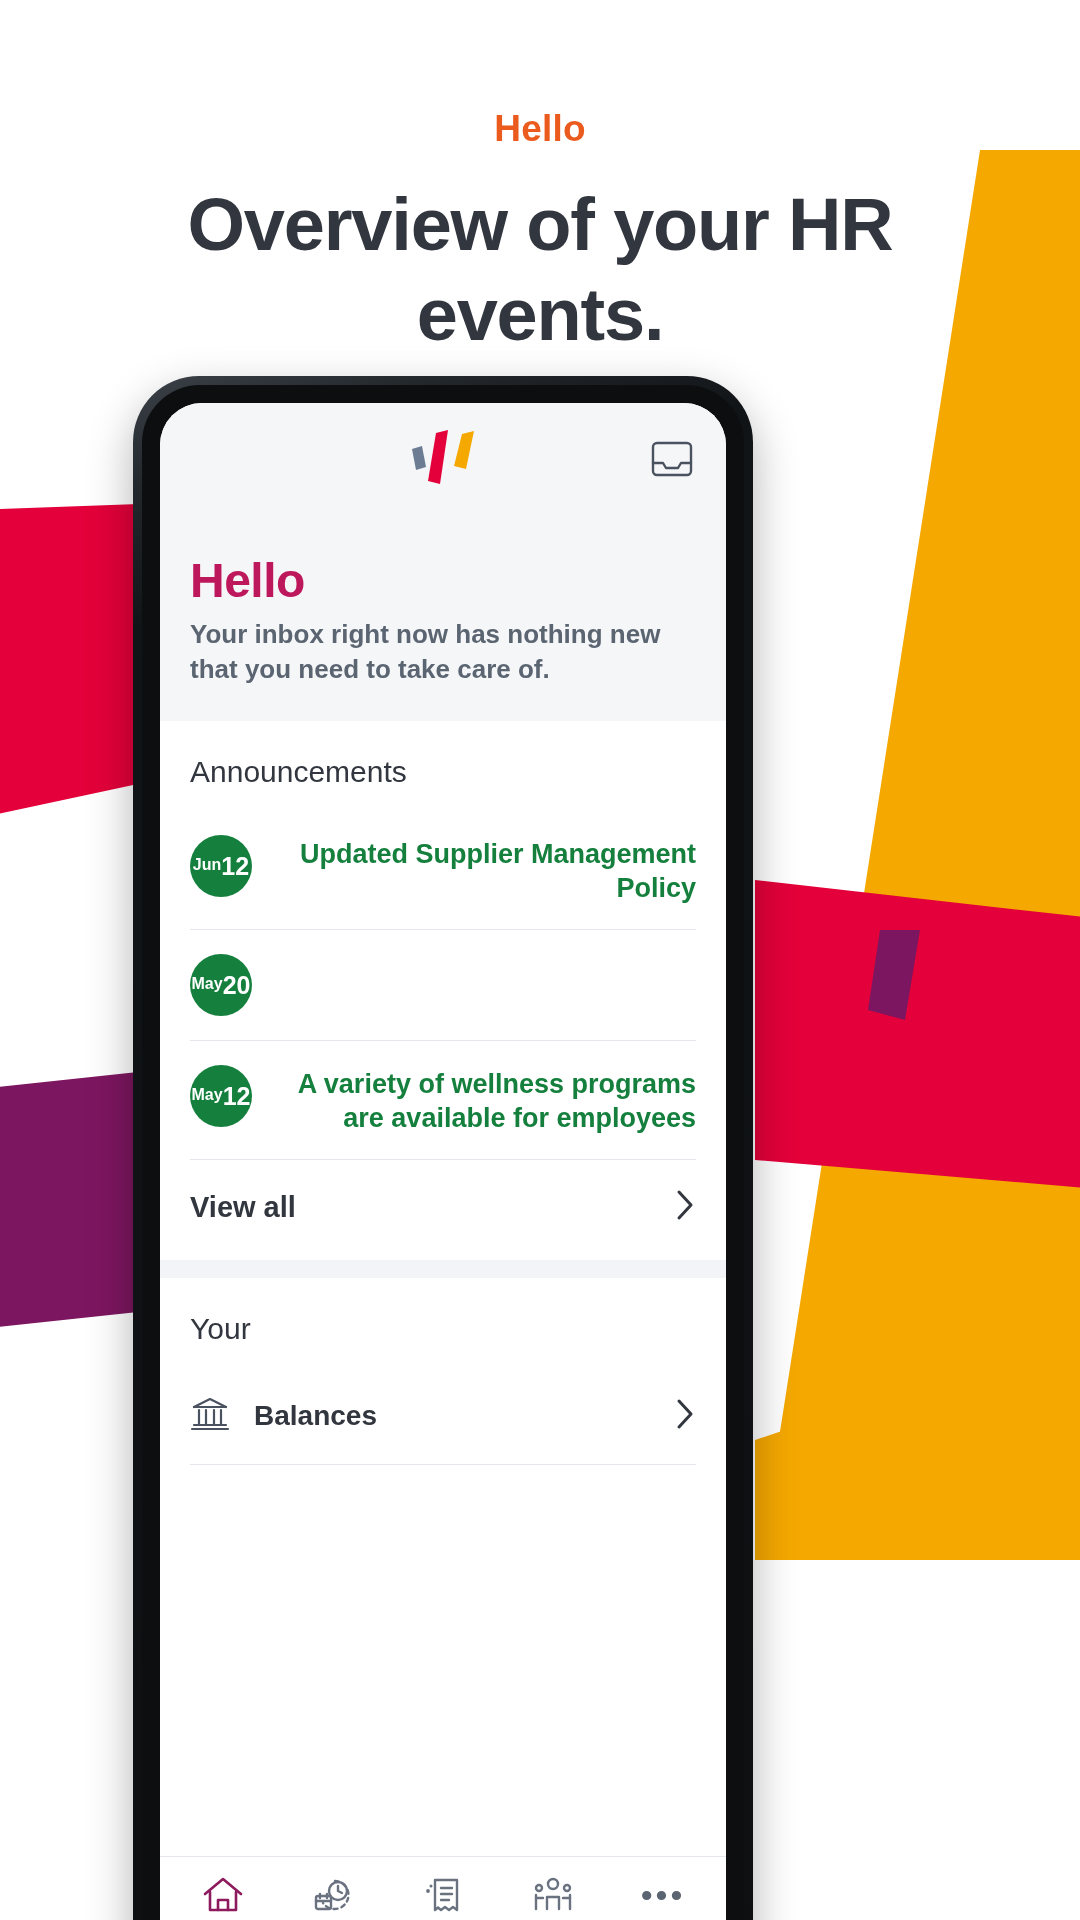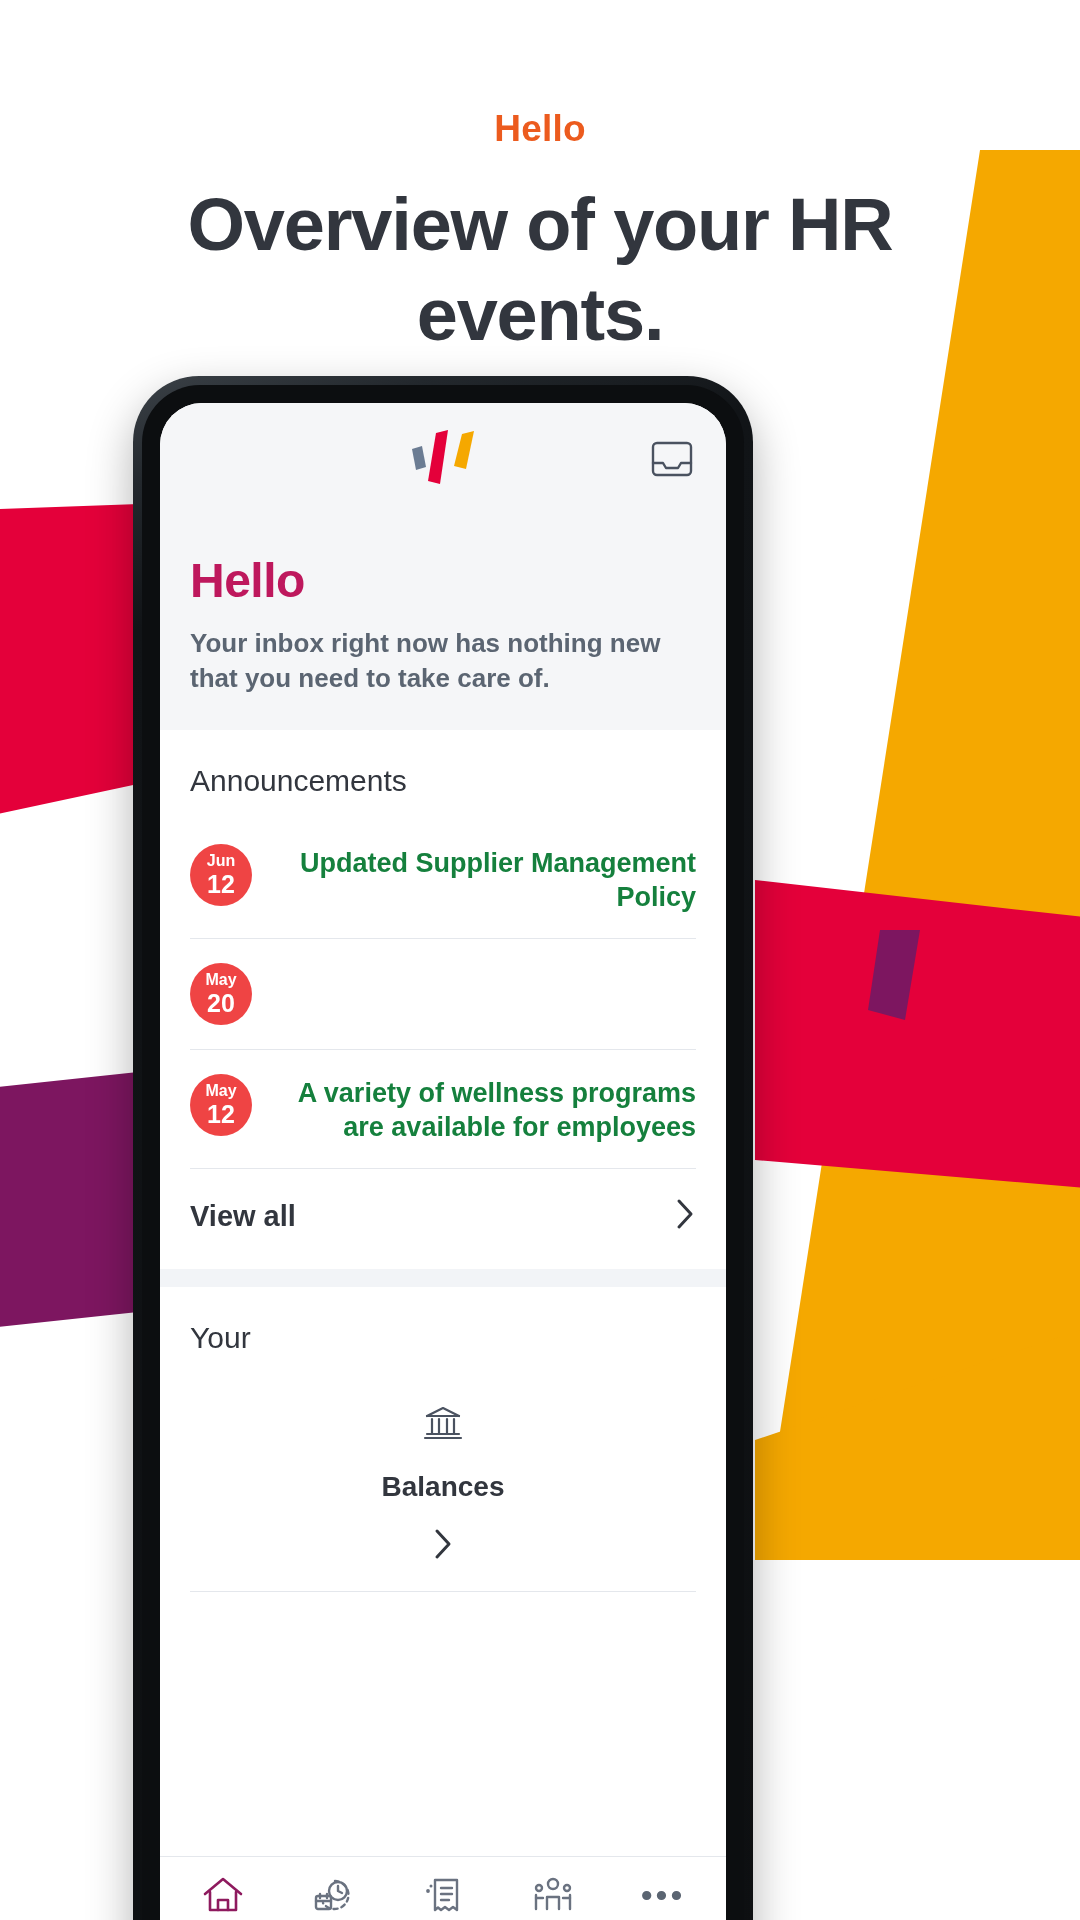--- a/index.html
+++ b/index.html
@@ -61,63 +61,62 @@
   }
   .brand-logo { display: block; }
   .inbox-btn {
     position: absolute; right: 26px; top: 50%; transform: translateY(-50%);
     width: 56px; height: 56px; display: flex; align-items: center; justify-content: center;
   }
 
   .hello-block { padding: 38px 30px 0 30px; }
   .hello-title { font-size: 48px; font-weight: bold; color: #be185d; letter-spacing: -.5px; }
   .hello-sub {
-    margin-top: 18px; font-size: 26px; line-height: 1.35;
+    margin-top: 9px; font-size: 26px; line-height: 1.35;
     font-weight: bold; color: #5b6572; max-width: 520px;
   }
 
   
   .divider-band { height: 18px; background: #f2f4f7; }
   .section { background: #ffffff; padding: 0 0 4px 0; }
   .section-title {
     padding: 34px 30px 22px 30px;
     font-size: 30px; font-weight: normal; color: #32363e;
   }
 
   .ann-list { padding: 0 30px; }
   .ann-row {
     display: flex; align-items: flex-start; gap: 26px;
     padding: 24px 0 24px 0;
     border-bottom: 1px solid #e4e7ec;
   }
   .ann-badge {
     flex: 0 0 auto; width: 62px; height: 62px; border-radius: 50%;
-    background: #ef4444; color: #ffffff;
-    display: flex; flex-direction: column; align-items: center; justify-content: center;
+    background: #15803d; color: #ffffff;
+    display: flex; flex-direction: row; align-items: center; justify-content: center;
     line-height: 1;
   }
   .ann-badge .m { font-size: 16px; font-weight: bold; margin-bottom: 3px; }
   .ann-badge .d { font-size: 25px; font-weight: bold; }
   .ann-text {
     font-size: 27px; line-height: 1.26; font-weight: bold; color: #15803d;
     padding-top: 2px;
     text-align: right;
   }
 
   .link-row {
     margin: 0 30px; padding: 28px 0 30px 0;
     display: flex; align-items: center; justify-content: space-between;
   }
   .link-row-label { font-size: 29px; font-weight: bold; color: #32363e; }
 
   .item-row {
     margin: 0 30px; padding: 26px 0;
     display: flex; align-items: center; gap: 24px;
     border-bottom: 1px solid #e4e7ec;
-    flex-direction: column;
   }
   .item-row-label { font-size: 28px; font-weight: bold; color: #32363e; flex: 1 1 auto; }
 
   .chev { flex: 0 0 auto; }
 
   
   .tabbar {
     position: absolute; left: 0; right: 0; bottom: 0;
     background: #ffffff;
     border-top: 1px solid #e4e7ec;

